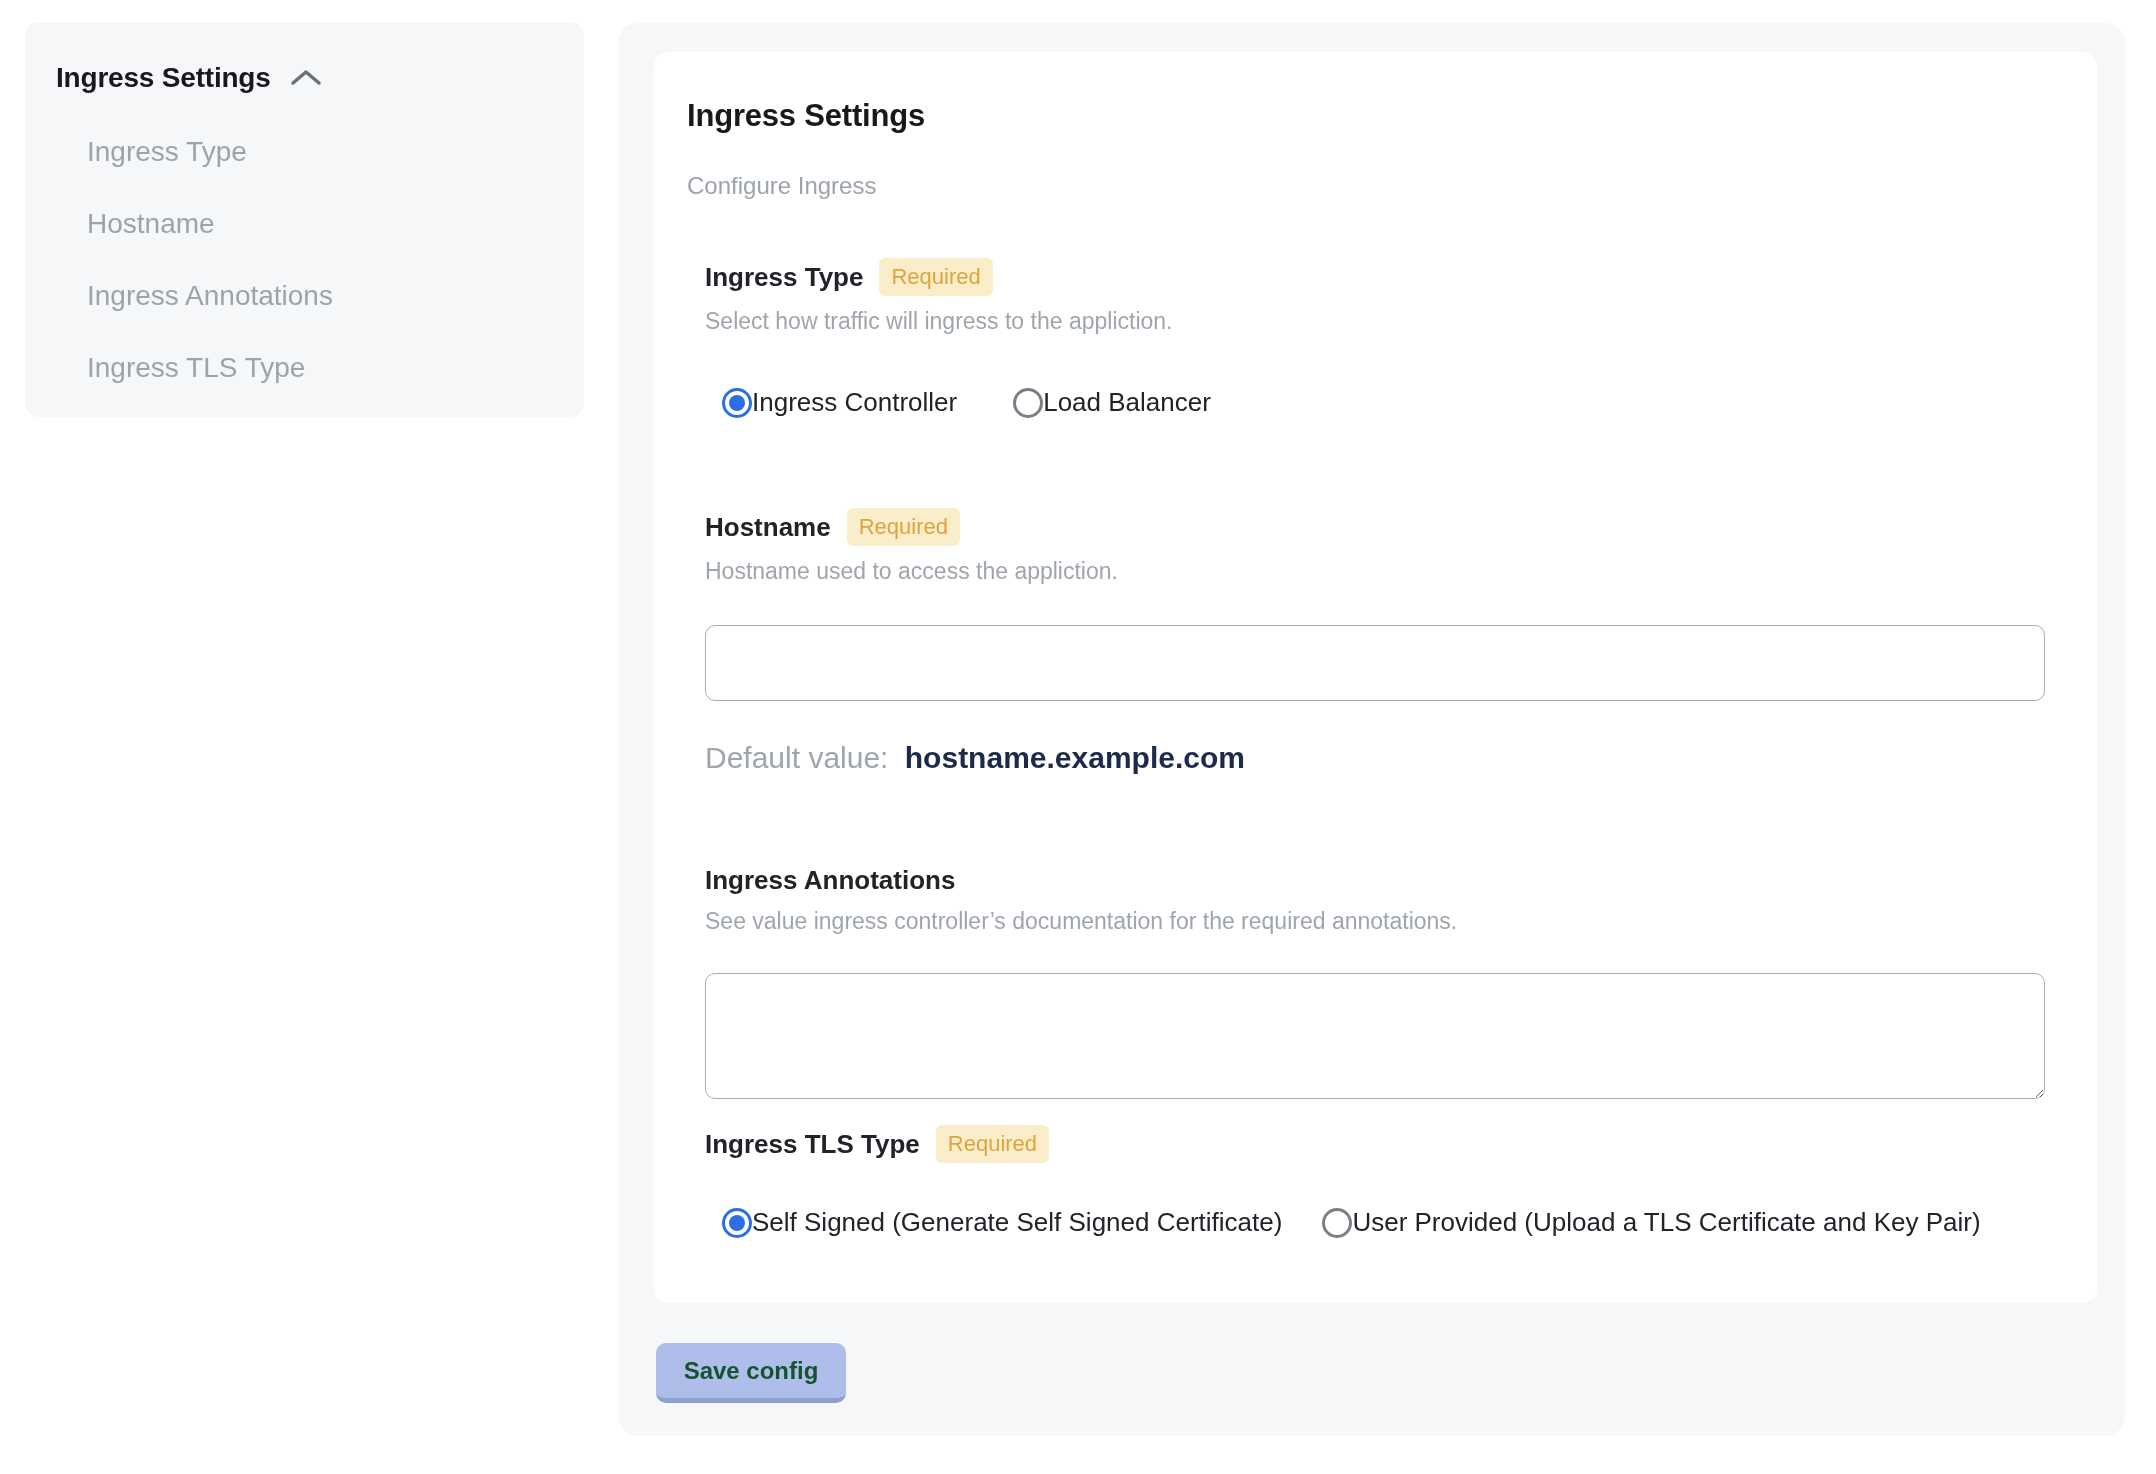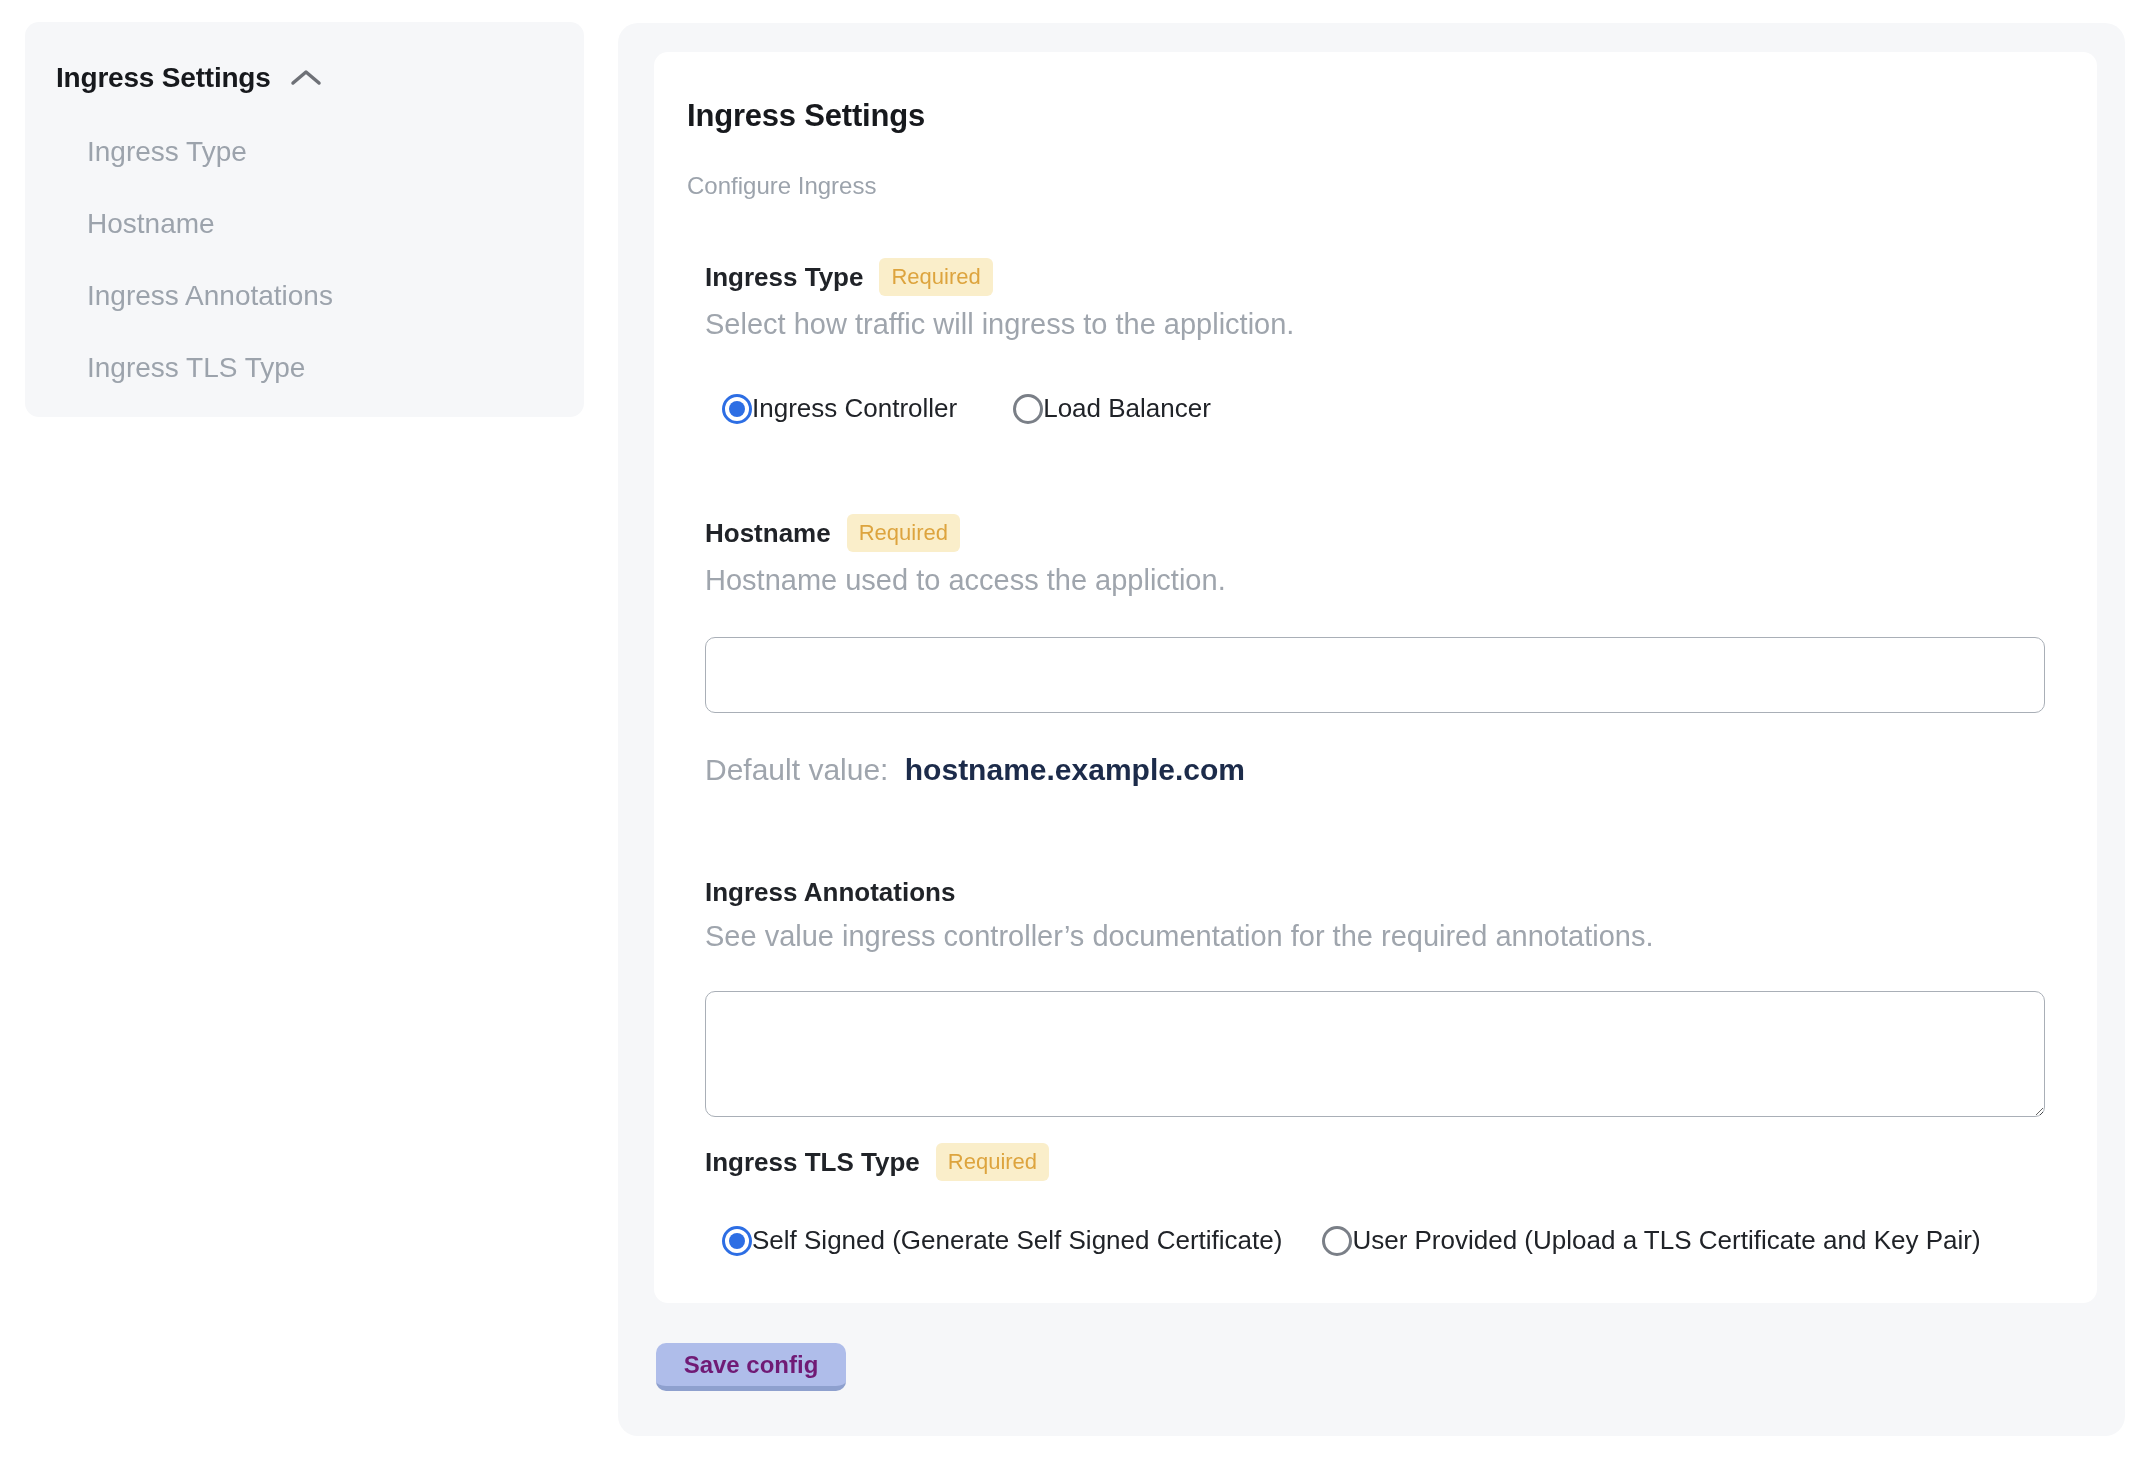--- a/index.html
+++ b/index.html
@@ -26,21 +26,21 @@
   .section { margin-left:18px; }
   .sec-ingress-type { margin-top:58px; }
   .sec-hostname { margin-top:90px; }
   .sec-annotations { margin-top:90px; }
   .sec-tls { margin-top:26px; }
 
   .label-row { display:flex; align-items:center; gap:16px; }
   .section-label { font-size:26px; font-weight:600; color:#202328; }
   .badge { background:#FAEECA; color:#DDA43E; font-size:22px; line-height:1;
     padding:8px 12px 8px; border-radius:6px; }
-  .desc { margin-top:12px; font-size:29px; color:#9FA5AD; }
+  .desc { margin-top:12px; font-size:23px; color:#9FA5AD; }
 
   .radio-row { display:flex; align-items:center; margin:52px 0 0 17px; gap:56px; }
   .radio-col { display:flex; margin:44px 0 0 17px; gap:40px; }
   .radio-option { display:flex; align-items:center; font-size:26px;
     font-weight:500; color:#202328; cursor:pointer; }
   .radio { width:30px; height:30px; border-radius:50%; position:relative; flex:0 0 30px; }
   .radio.checked { border:3.5px solid #2D6EE4; }
   .radio.checked::after { content:""; position:absolute; left:50%; top:50%;
     width:16px; height:16px; margin:-8px 0 0 -8px; background:#2D6EE4; border-radius:50%; }
   .radio.unchecked { border:3px solid #7A7F87; }
@@ -51,22 +51,22 @@
     font-family:"Liberation Sans", sans-serif; }
   .default-line { margin-top:40px; font-size:30px; }
   .default-prefix { color:#9FA5AD; }
   .default-value { color:#1C2B4A; font-weight:700; margin-left:8px; }
 
   .textarea { margin-top:38px; display:block; width:1340px; height:126px;
     border:1.5px solid #A9AFB7; border-radius:10px; background:#fff;
     font-size:26px; padding:14px 20px; color:#202328; outline:none; resize:both;
     font-family:"Liberation Sans", sans-serif; }
 
-  .save-btn { display:inline-block; margin:40px 0 0 2px; width:190px; height:48px;
-    background:#AFBDEA; color:#701a75; font-weight:700; font-size:24px;
+  .save-btn { display:inline-block; margin:40px 0 0 2px; width:190px; height:60px;
+    background:#AFBDEA; color:#14532d; font-weight:700; font-size:24px;
     border:none; border-bottom:5px solid #8EA0CE; border-radius:10px;
     font-family:"Liberation Sans", sans-serif; cursor:default; }
 </style>
 </head>
 <body>
 
 <aside class="sidebar">
   <div class="sidebar-header">
     <span class="sidebar-title">Ingress Settings</span>
     <span class="chev">

